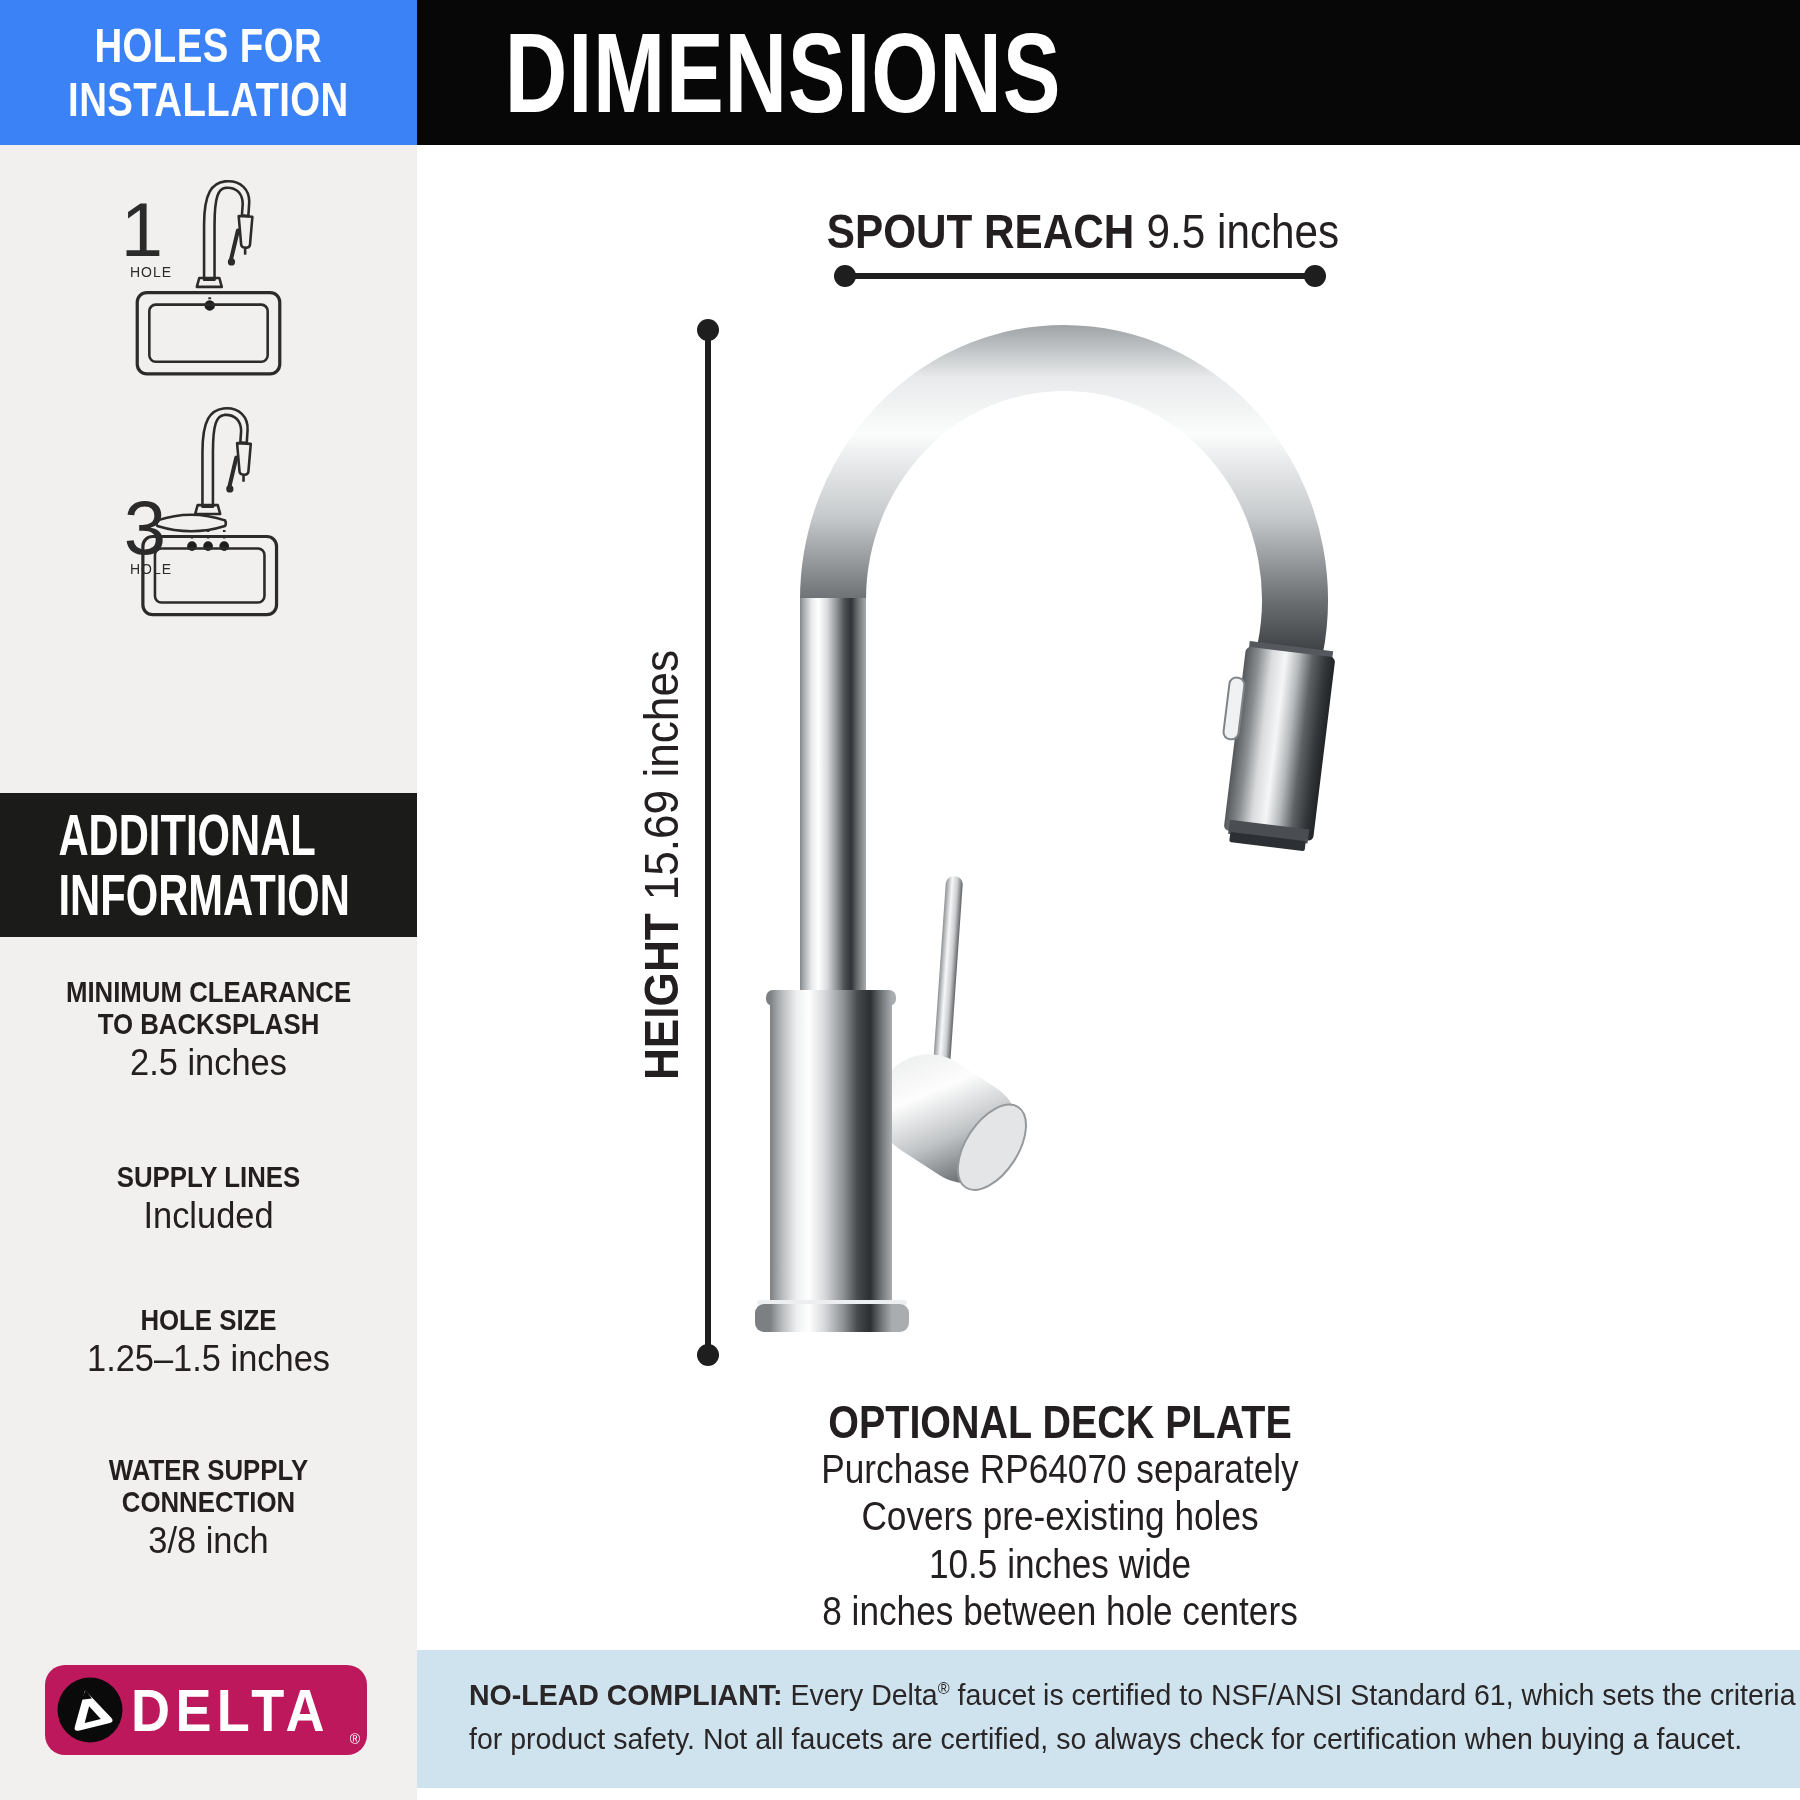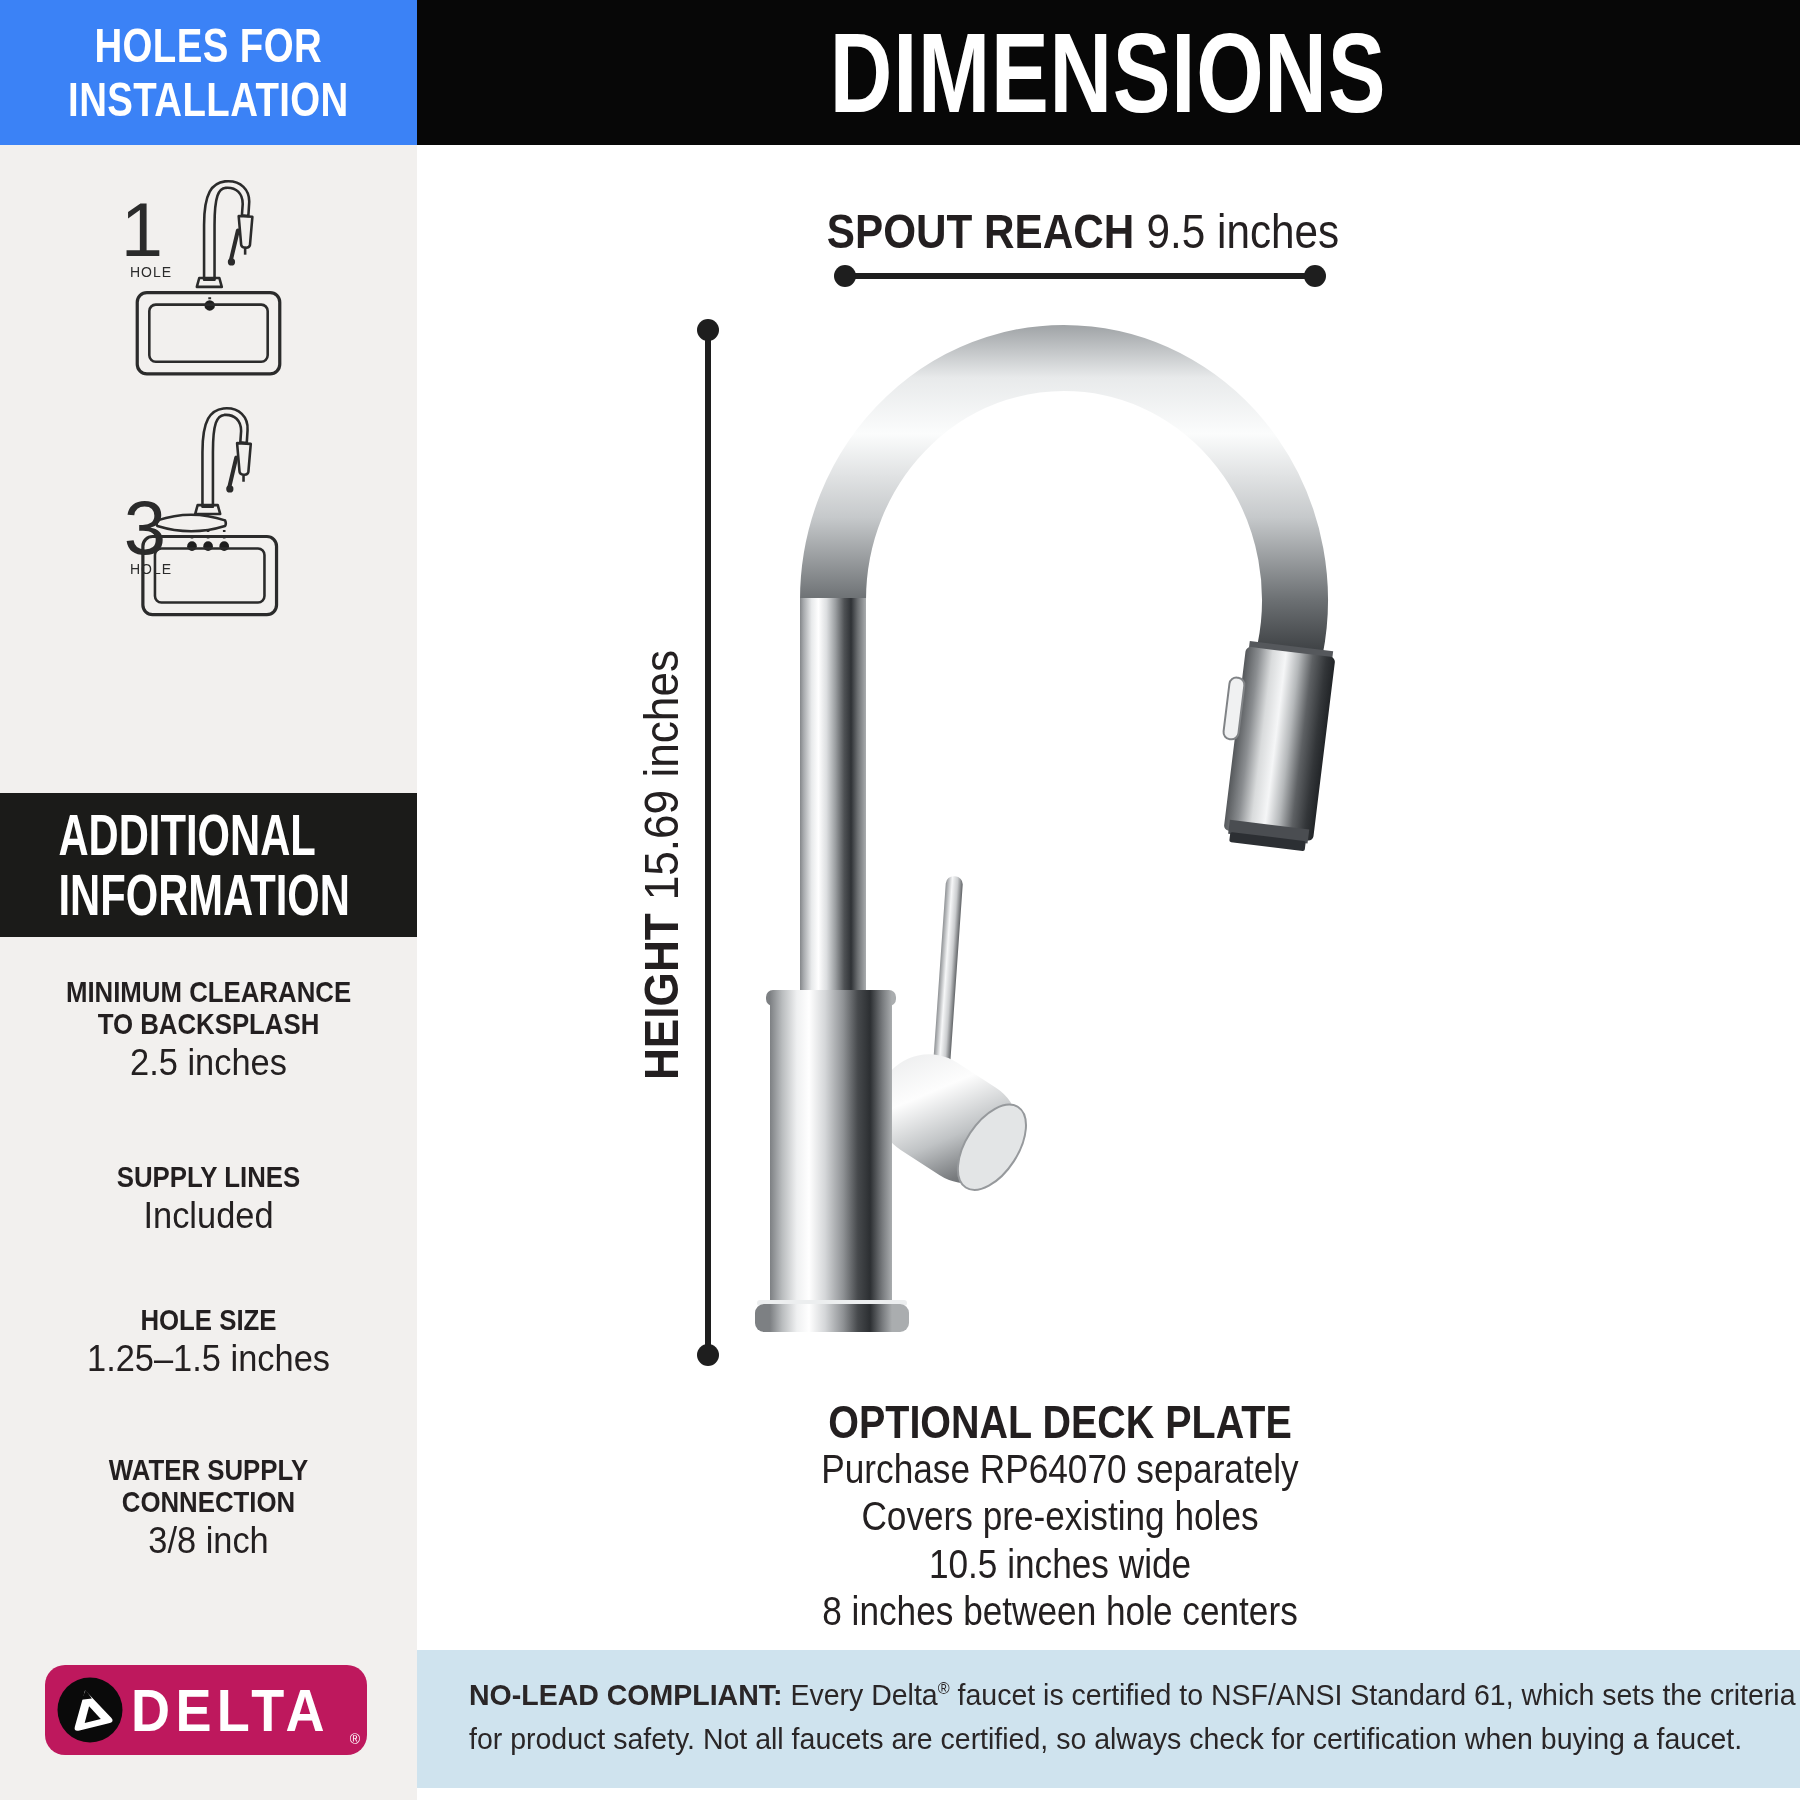--- a/index.html
+++ b/index.html
@@ -28,21 +28,21 @@
   .spec .sv{font-size:37px;line-height:40px;margin-top:3px;transform:scaleX(.93);
     transform-origin:center;white-space:nowrap;color:#242021;}
   .delta-logo{position:absolute;left:45px;top:1665px;width:322px;height:90px;background:#be185d;
     border-radius:20px;}
   .delta-word{position:absolute;left:86px;top:50%;transform:translateY(-50%) scaleX(.9);
     transform-origin:left center;color:#fff;font-weight:bold;font-size:60px;letter-spacing:6px;}
   .delta-reg{position:absolute;right:7px;bottom:8px;color:#fff;font-size:14px;}
 
   
   .banner{position:absolute;left:417px;top:0;width:1383px;height:145px;background:#070707;
-    display:flex;align-items:center;justify-content:center;}
+    display:flex;align-items:center;}
   .banner .t{color:#ffffff;font-weight:bold;font-size:114px;transform:scaleX(.76);
     transform-origin:center;white-space:nowrap;letter-spacing:1px;}
 
   
   .dimlabel{font-size:48px;white-space:nowrap;}
   .dimlabel .b{font-weight:bold;}
   .dimlabel .v{font-weight:400;margin-left:14px;color:#242021;}
   .hline-dim{position:absolute;left:845px;top:273px;width:470px;height:6px;background:#1e1e1e;}
   .vline-dim{position:absolute;left:705px;top:330px;width:6px;height:1025px;background:#1e1e1e;}
   .dot{position:absolute;width:22px;height:22px;border-radius:50%;background:#1e1e1e;}

